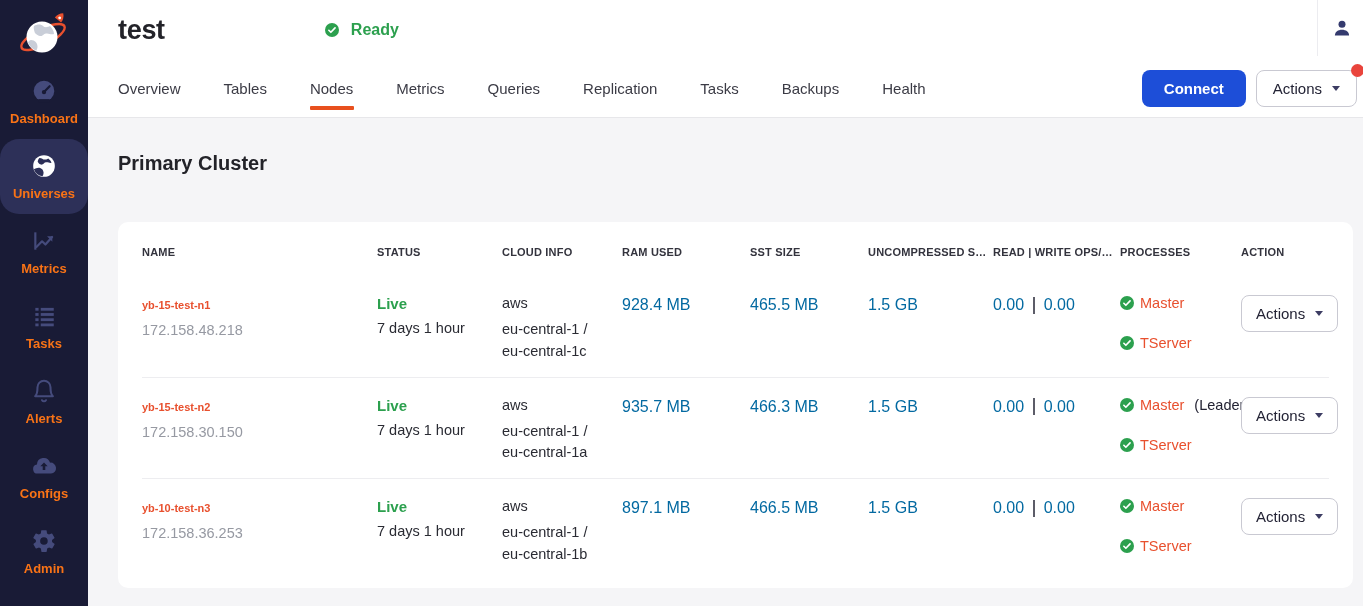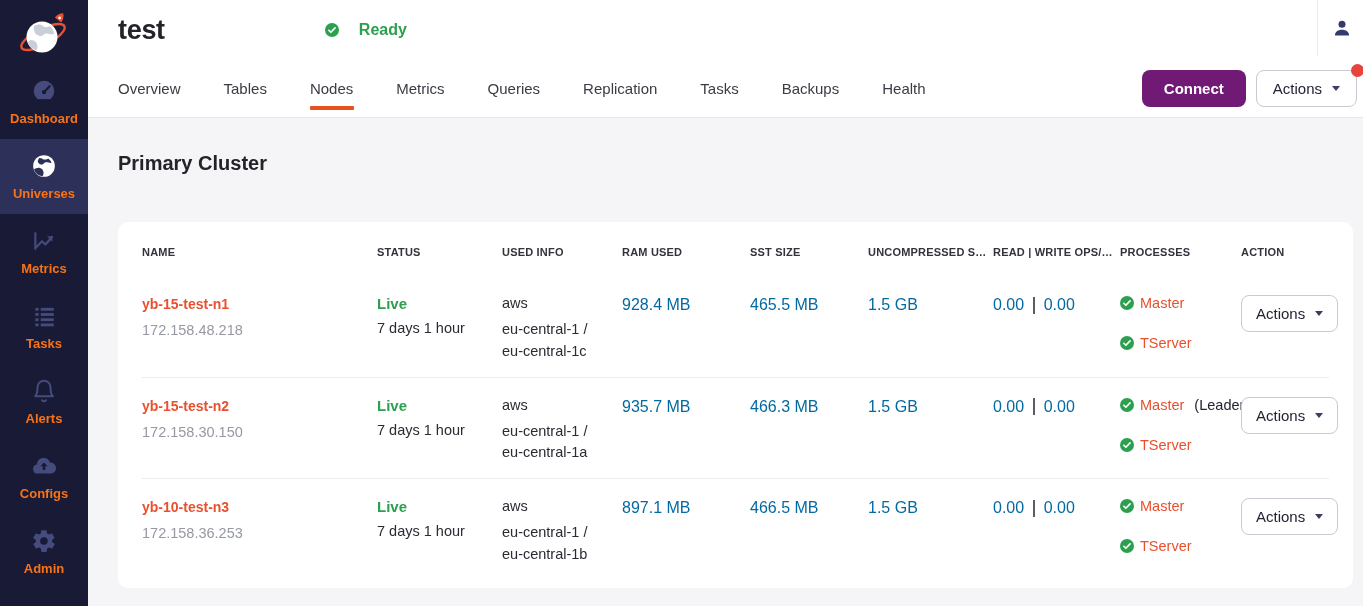--- a/index.html
+++ b/index.html
@@ -12,47 +12,47 @@
   
   .sidebar {
     width:88px; min-width:88px; height:606px;
     background:#191b36; display:flex; flex-direction:column; align-items:stretch;
   }
   .logo-wrap { height:64px; display:flex; align-items:center; justify-content:center; padding-top:6px; }
   .nav-item {
     display:flex; flex-direction:column; align-items:center; justify-content:center;
     padding:14px 0 13px; cursor:pointer; color:#454b7c;
   }
-  .nav-item.active { background:#2d3058; color:#ffffff; }
+  .nav-item.active { background:#2d3058; color:#ffffff;border-radius:19px; }
   .nav-item .nav-icon { width:26px; height:26px; display:block; }
   .nav-item .nav-label { color:#f97316; font-size:13px; font-weight:700; margin-top:7px; }
 
   
   .main { flex:1; display:flex; flex-direction:column; height:606px; }
 
   .topbar { background:#ffffff; border-bottom:1px solid #e7e7ea; }
   .topbar-row1 { height:60px; display:flex; align-items:center; position:relative; }
   .universe-title { font-size:27px; font-weight:700; margin-left:30px; letter-spacing:-0.3px; }
-  .ready-badge { display:flex; align-items:center; gap:20px; margin-left:160px; }
+  .ready-badge { display:flex; align-items:center; gap:12px; margin-left:160px; }
   .ready-badge .ready-label { color:#2ca04e; font-size:16px; font-weight:700; }
   .user-area { position:absolute; right:0; top:0; height:56px; display:flex; align-items:center;
                border-left:1px solid #ececf0; width:48px; justify-content:center; }
   .user-icon { width:20px; height:20px; color:#343a6e; cursor:pointer; }
 
   .topbar-row2 { height:57px; display:flex; align-items:center; position:relative; }
   .tabs { display:flex; margin-left:30px; gap:43px; height:100%; align-items:center; }
   .tab { font-size:15px; color:#3b3b45; cursor:pointer; position:relative; height:100%;
          display:flex; align-items:center; }
   .tab.active::after {
     content:""; position:absolute; left:50%; transform:translateX(-50%);
     bottom:7px; width:44px; height:4px; background:#e8501e; border-radius:1px;
   }
   .topbar-buttons { position:absolute; right:8px; top:10px; display:flex; gap:10px; }
   .btn-connect {
-    background:#701a75; color:#fff; border:none; border-radius:8px;
+    background:#1d4ed8; color:#fff; border:none; border-radius:8px;
     font-size:15px; font-weight:700; padding:9px 22px; cursor:pointer;
     font-family:inherit;
   }
   .btn-actions-wrap { position:relative; }
   .btn-actions {
     background:#fff; color:#232335; border:1px solid #c9c9d2; border-radius:8px;
     font-size:15px; padding:9px 16px; cursor:pointer; display:flex; align-items:center; gap:10px;
     font-family:inherit;
   }
   .caret { width:0; height:0; border-left:4.5px solid transparent; border-right:4.5px solid transparent;
@@ -70,21 +70,21 @@
     display:grid;
     grid-template-columns:235px 125px 120px 128px 118px 125px 127px 121px minmax(88px,1fr);
     align-items:start;
   }
   .thead { padding-bottom:18px; }
   .th { font-size:11px; font-weight:700; color:#33333d; letter-spacing:0.2px; white-space:nowrap;
         overflow:hidden; }
   .trow { padding:19px 0 14px; border-bottom:1px solid #ededf0; }
   .trow:last-child { border-bottom:none; }
 
-  .node-link { color:#e8502e; font-size:14px; font-weight:700; text-decoration:none; cursor:pointer; }
+  .node-link { color:#e8502e; font-size:11px; font-weight:700; text-decoration:none; cursor:pointer; }
   .node-ip { color:#9699a2; font-size:14.5px; margin-top:9px; }
   .live-label { color:#2ca04e; font-size:15px; font-weight:700; }
   .subline { color:#2a2b33; font-size:14.5px; margin-top:8px; }
   .cloud-provider { color:#2a2b33; font-size:14.5px; }
   .cloud-region { color:#2a2b33; font-size:14.5px; margin-top:8px; max-width:110px; line-height:1.5; }
   .val { font-size:16px; color:#0369a1; padding-top:1px; }
   .rw { display:flex; align-items:center; }
   .rw-pipe { display:inline-block; width:1.5px; height:17px; background:#5c5c68; margin:0 9px; }
 
   .procs { display:flex; flex-direction:column; gap:24px; }
@@ -228,21 +228,21 @@
     </div>
   </header>
 
   <section class="content">
     <h2 class="page-heading">Primary Cluster</h2>
 
     <div class="card">
       <div class="thead">
         <div class="th">NAME</div>
         <div class="th">STATUS</div>
-        <div class="th">USED INFO</div>
+        <div class="th">CLOUD INFO</div>
         <div class="th">RAM USED</div>
         <div class="th">SST SIZE</div>
         <div class="th">UNCOMPRESSED S…</div>
         <div class="th">READ | WRITE OPS/…</div>
         <div class="th">PROCESSES</div>
         <div class="th">ACTION</div>
       </div>
 
       <div class="trow">
         <div class="cell">

